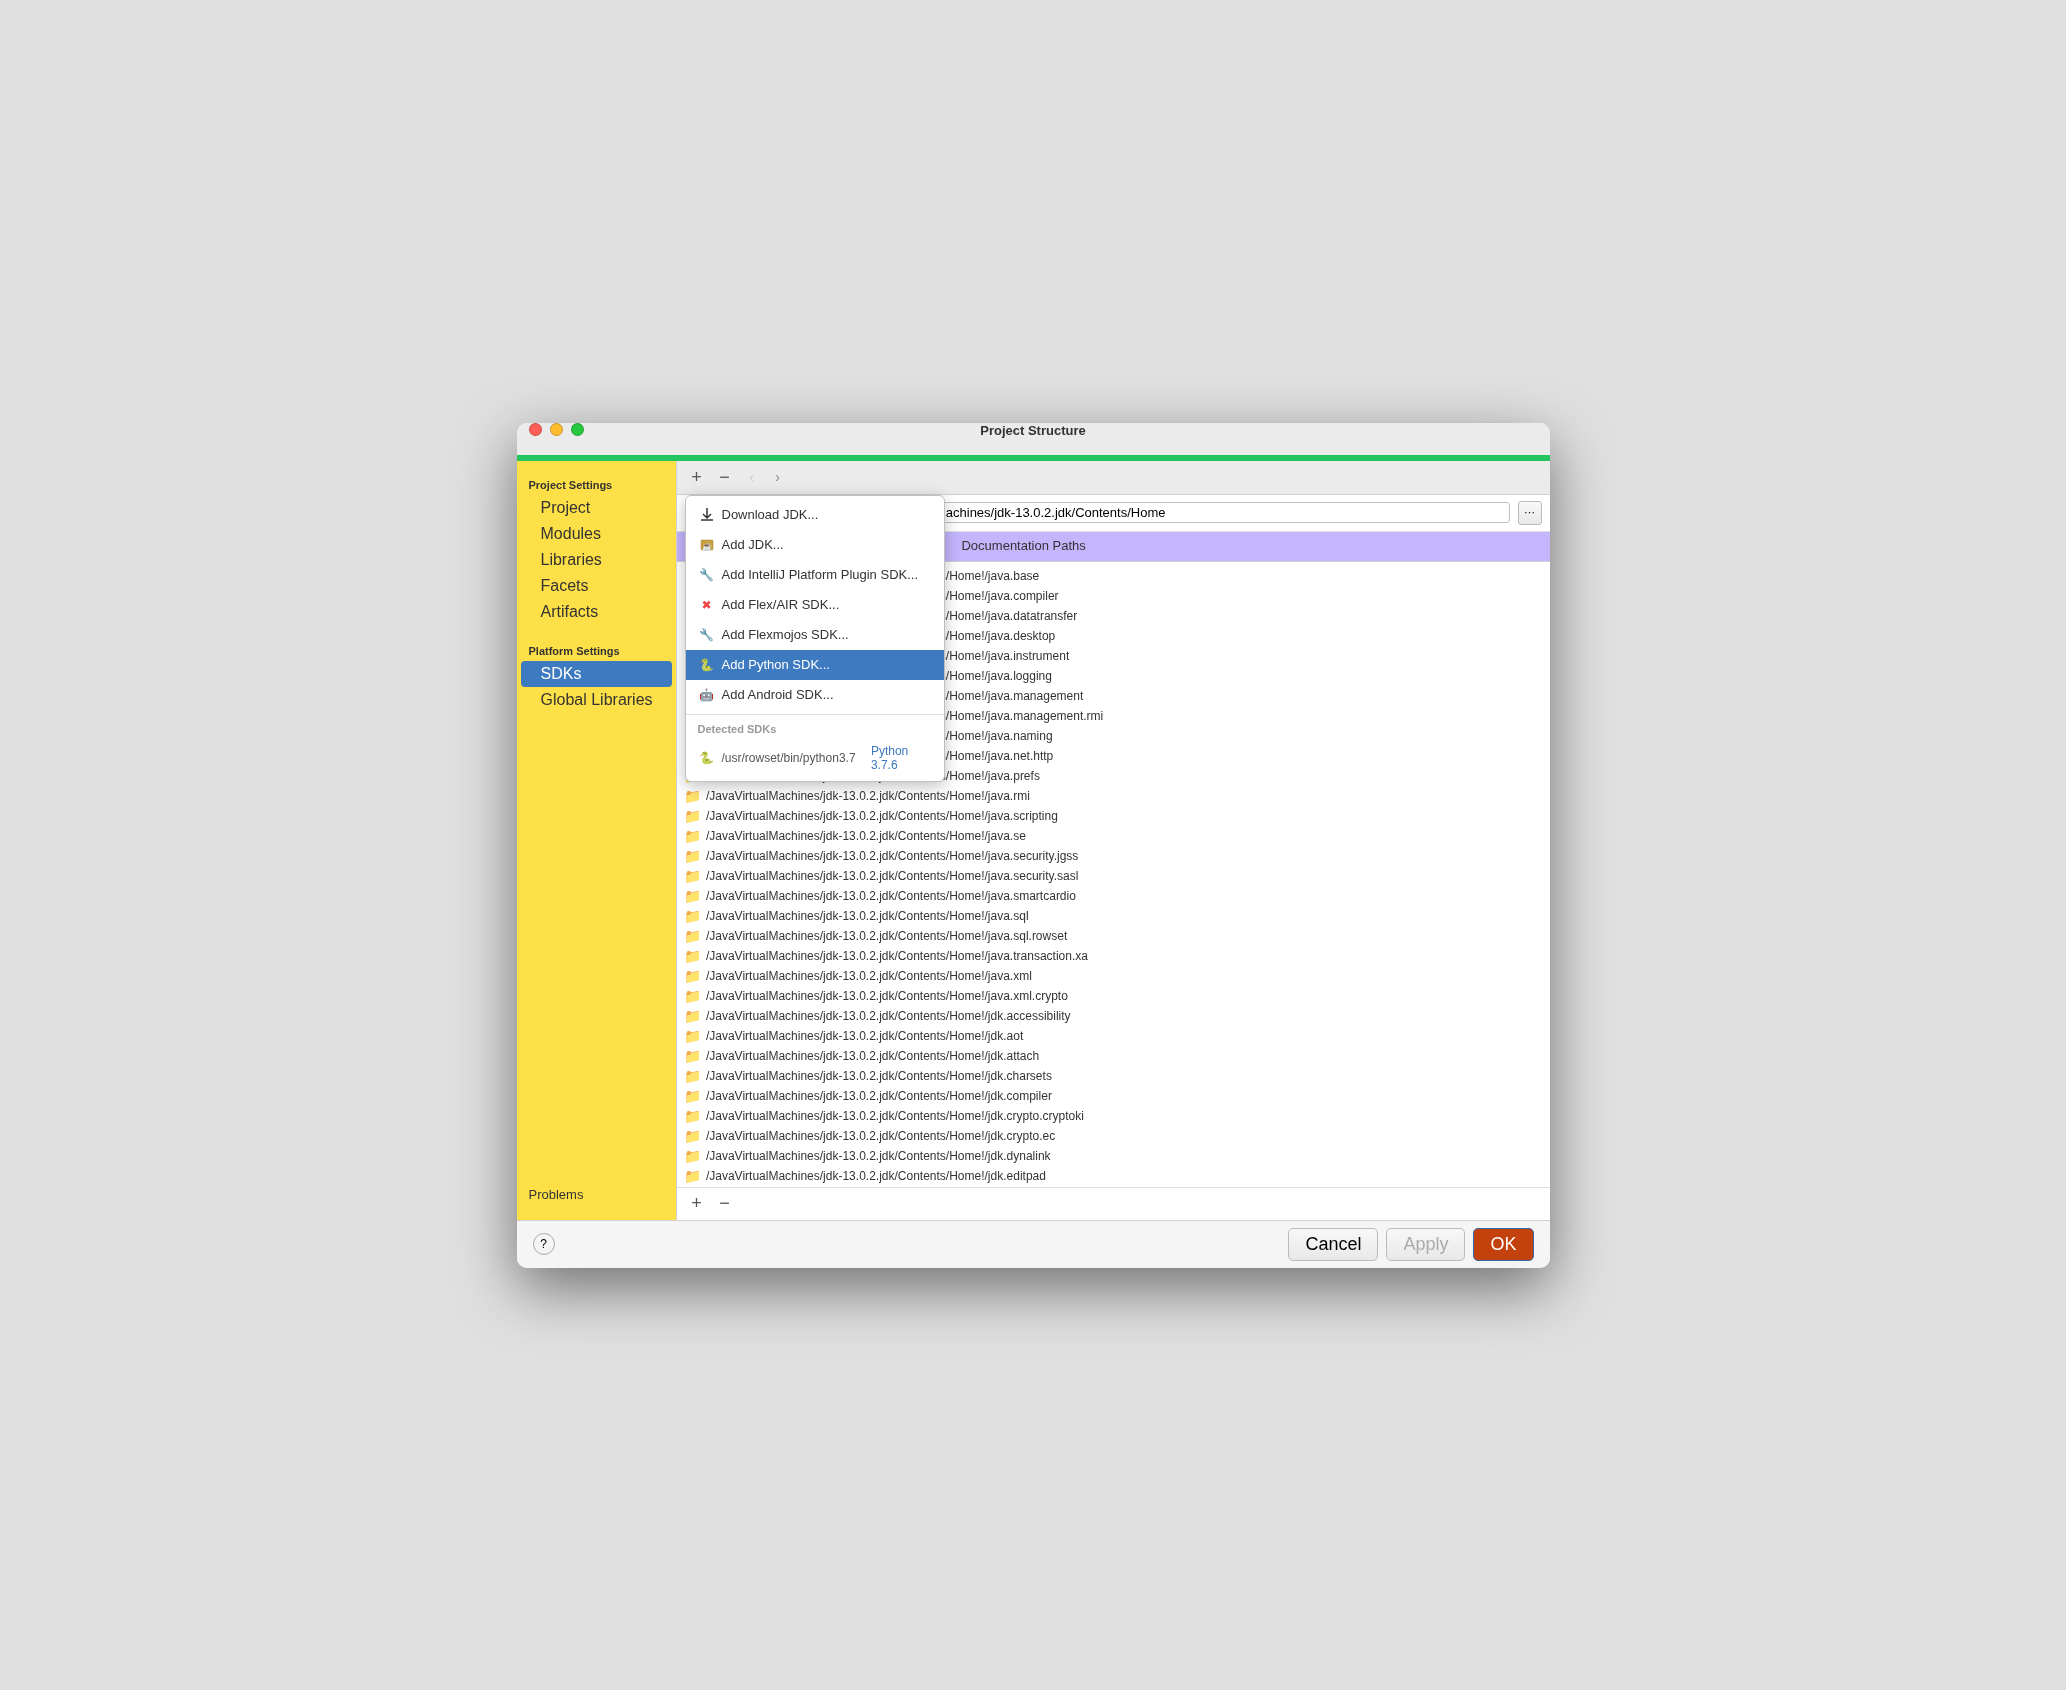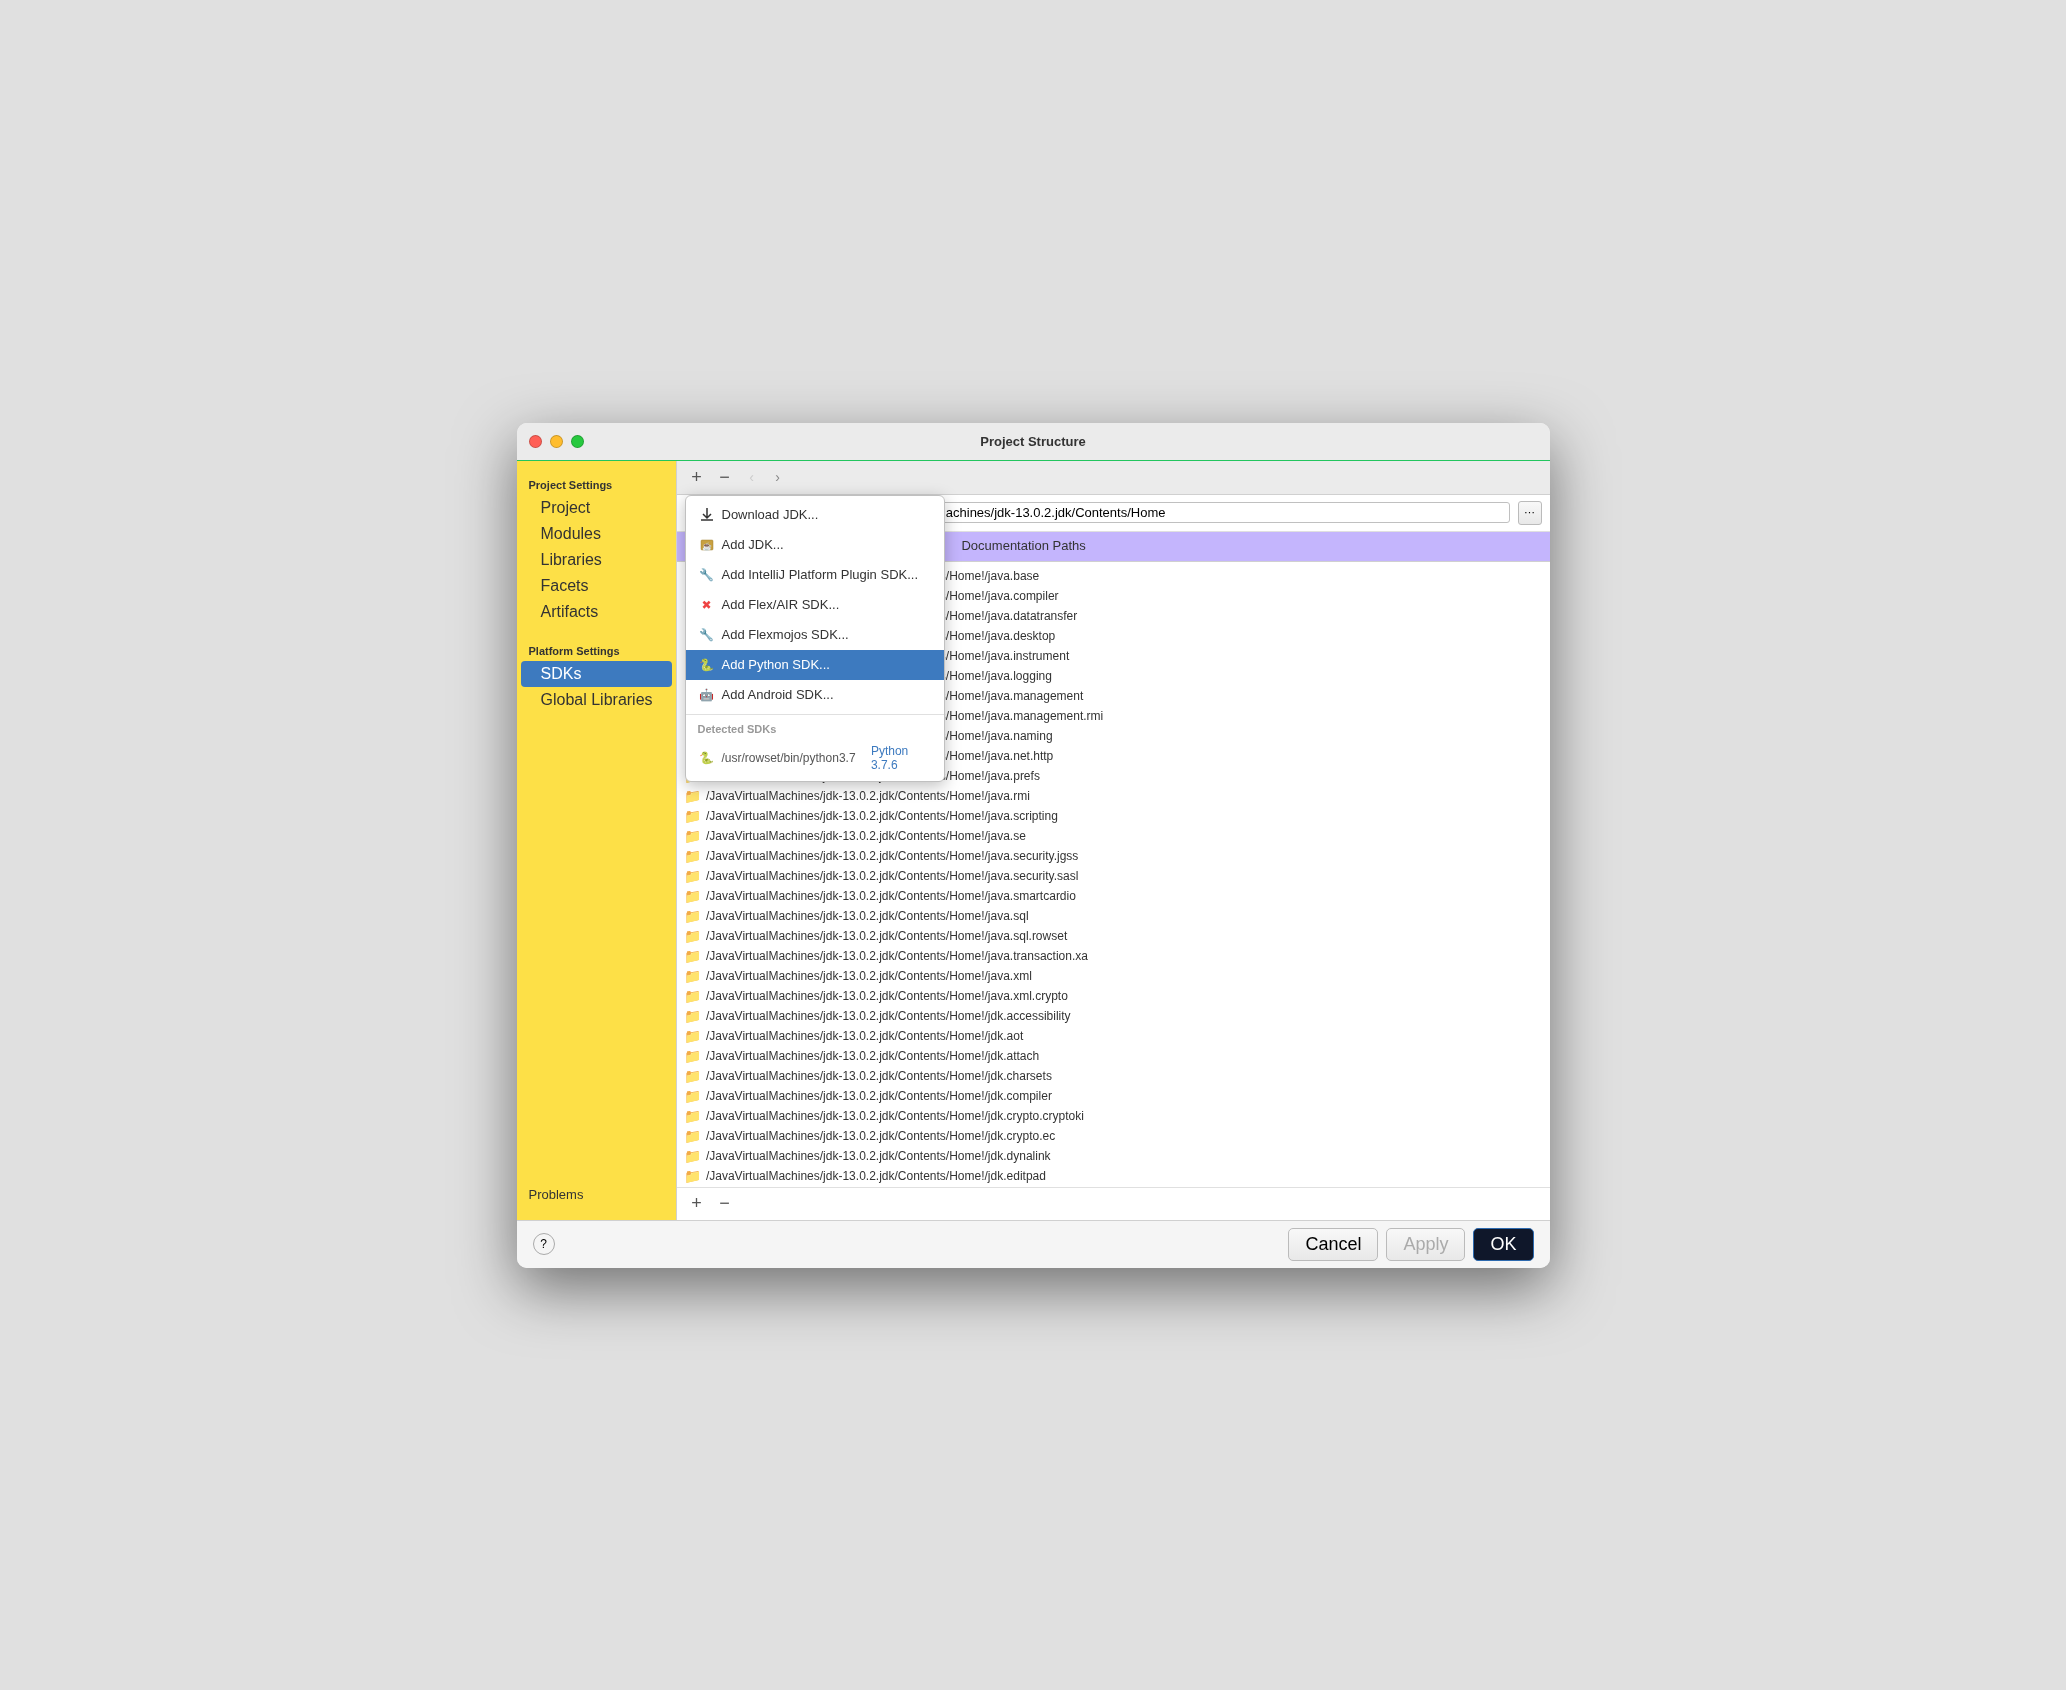--- a/index.html
+++ b/index.html
@@ -18,23 +18,22 @@
       background: #f5f5f5;
       border-radius: 10px;
       box-shadow: 0 20px 60px rgba(0,0,0,0.5);
       overflow: hidden;
       display: flex;
       flex-direction: column;
     }
     .titlebar {
       height: 38px;
       background: #ebebeb;
-      border-bottom: 1px solid #22c55e;
-      display: flex;
-      align-items: center;
+      border-bottom: 6px solid #22c55e;
+      display: flex;
       justify-content: center;
       position: relative;
       flex-shrink: 0;
     }
     .titlebar-buttons {
       position: absolute;
       left: 12px;
       display: flex;
       gap: 8px;
     }
@@ -242,21 +241,21 @@
     }
     .action-btn {
       padding: 5px 16px;
       border-radius: 5px;
       font-size: 18px;
       cursor: pointer;
       border: 1px solid #bbb;
       background: linear-gradient(#f8f8f8, #e8e8e8);
     }
     .action-btn.primary {
-      background: #0f172a;
+      background: #c2410c;
       border-color: #2d6aaf;
       color: white;
     }
     .action-btn:disabled {
       color: #aaa;
       cursor: default;
     }
     .dropdown-menu {
       position: absolute;
       top: 34px;

